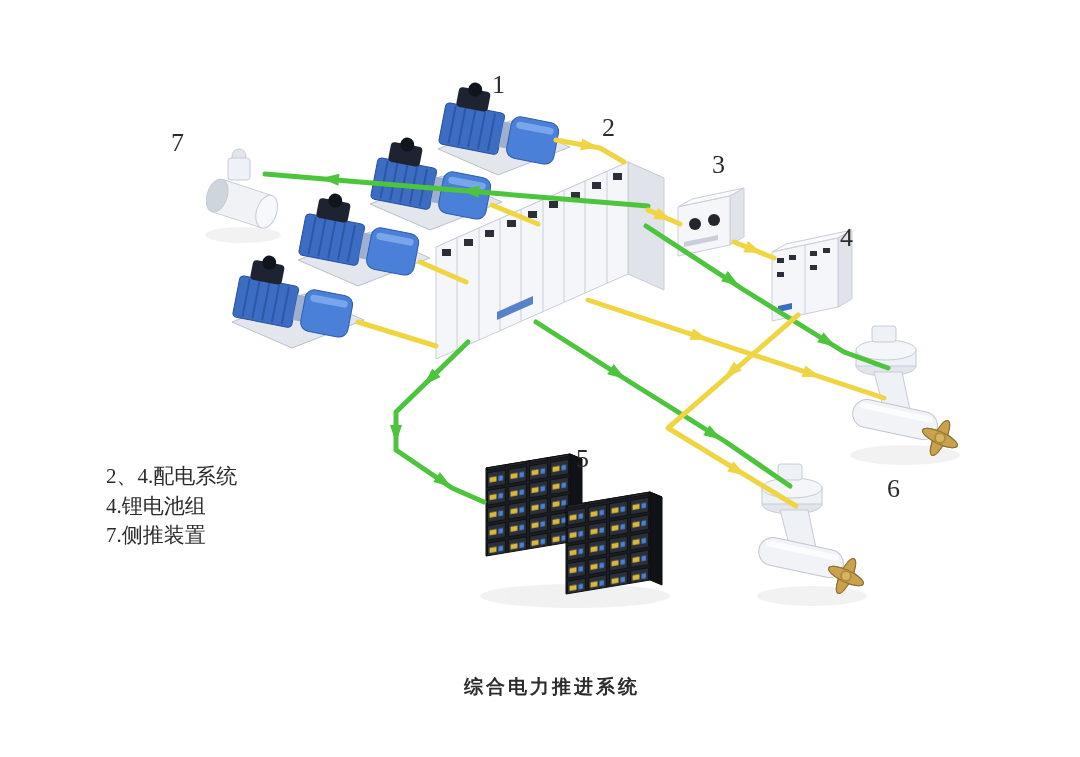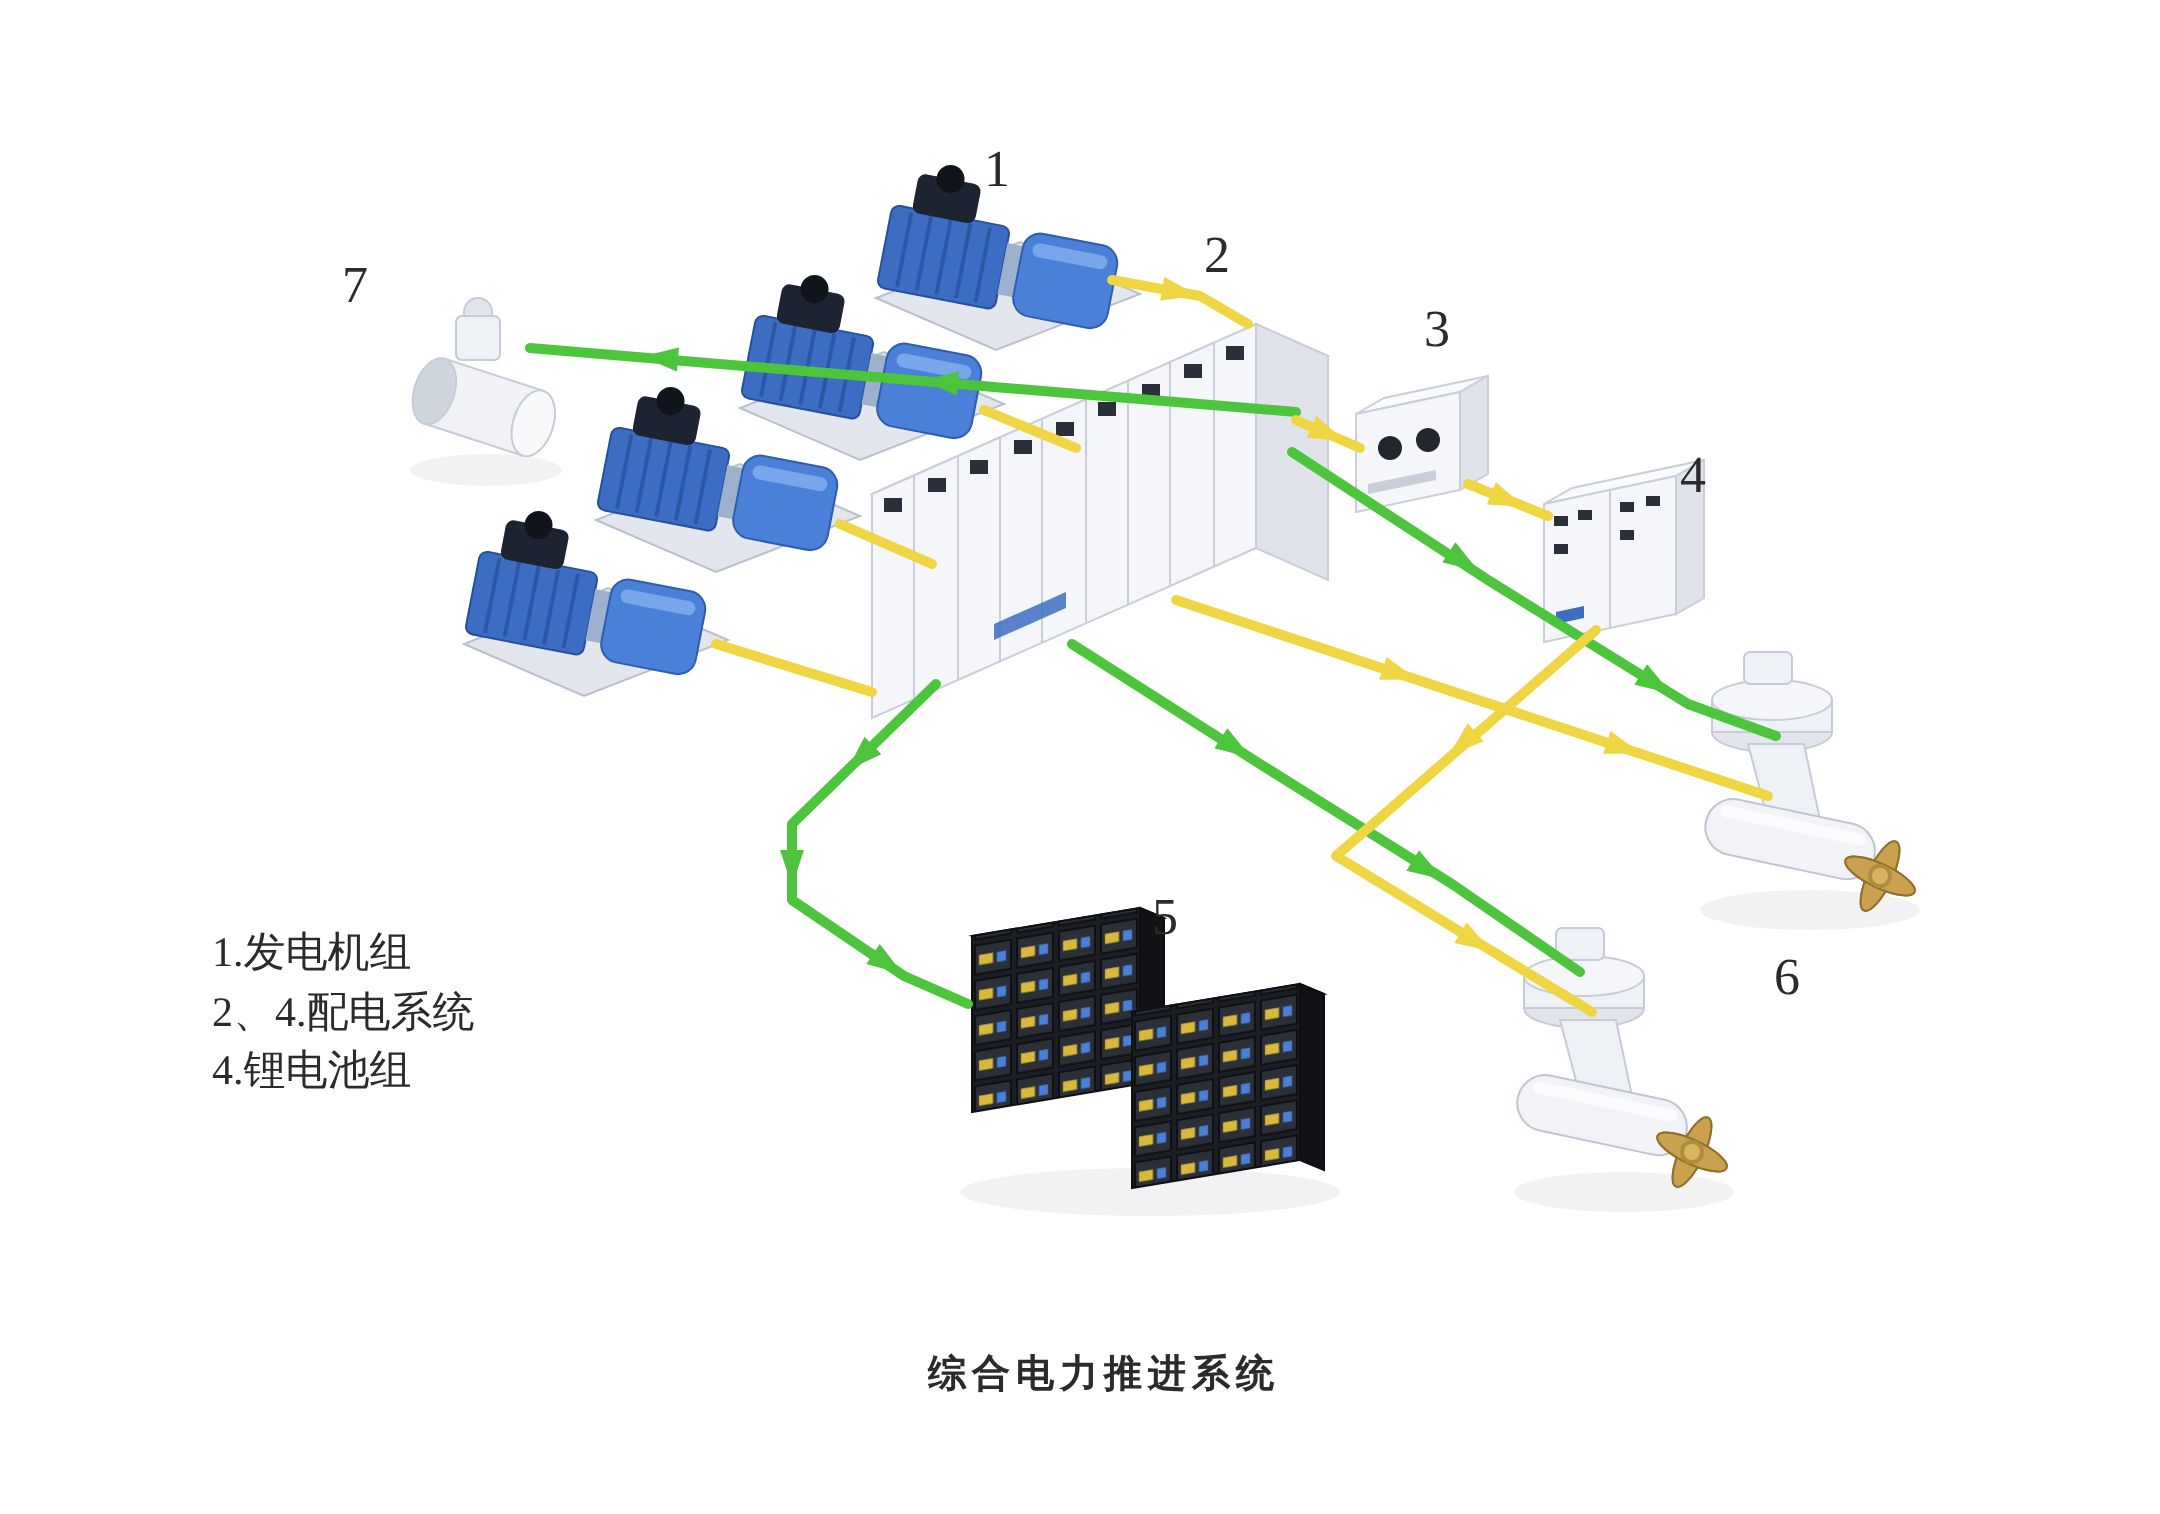--- a/index.html
+++ b/index.html
@@ -208,20 +208,20 @@
 
   <div class="num-label" style="left:492px;top:72px">1</div>
   <div class="num-label" style="left:602px;top:115px">2</div>
   <div class="num-label" style="left:712px;top:152px">3</div>
   <div class="num-label" style="left:840px;top:225px">4</div>
   <div class="num-label" style="left:576px;top:446px">5</div>
   <div class="num-label" style="left:887px;top:476px">6</div>
   <div class="num-label" style="left:171px;top:130px">7</div>
 
   <div class="legend">
-    <div class="legend-item">1.发电机组</div>
     <div class="legend-item">2、4.配电系统</div>
     <div class="legend-item">4.锂电池组</div>
+    <div class="legend-item">7.侧推装置</div>
   </div>
 
   <div class="title">综合电力推进系统</div>
 
 </div>
 
 </body></html>

